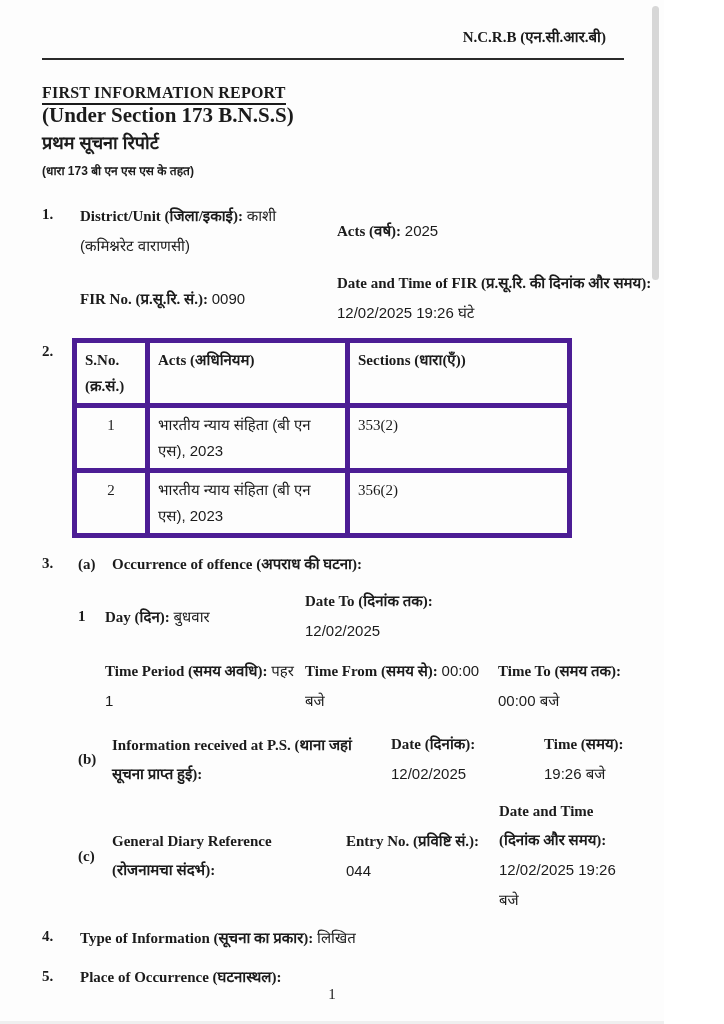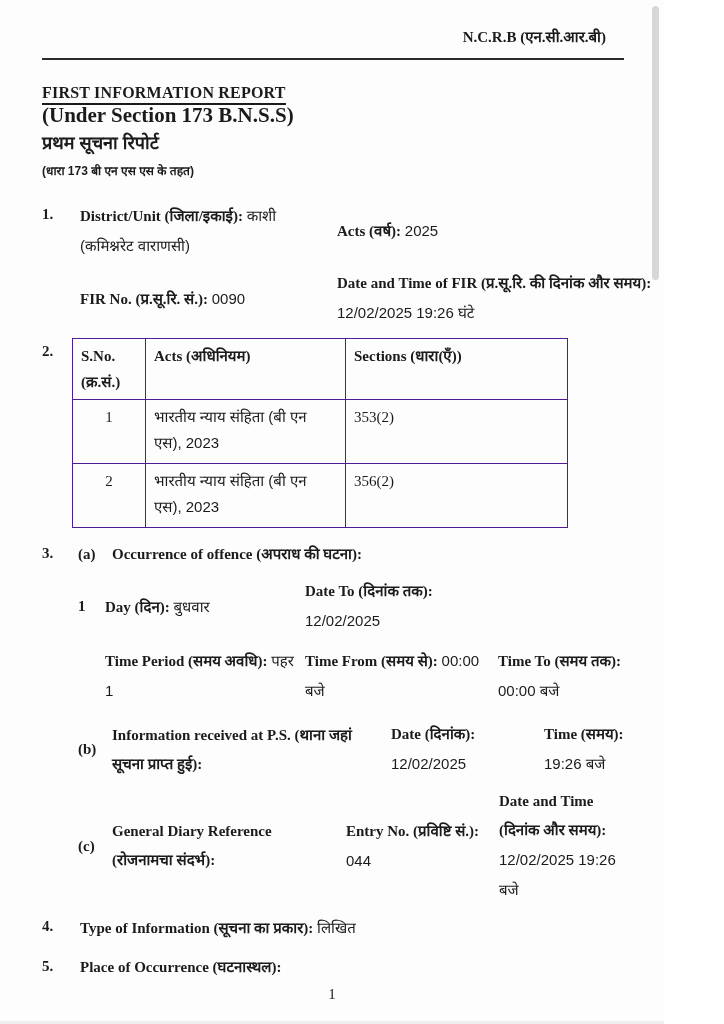--- a/index.html
+++ b/index.html
@@ -71,21 +71,21 @@
   .mt16 { margin-top:16px; }
 
   
   table.acts {
     border-collapse:collapse;
     table-layout:fixed;
     width:495px;
     margin-left:-8px;
   }
   table.acts th, table.acts td {
-    border:1px solid #4c1d95;
+    border:5px solid #4c1d95;
     padding:4px 8px;
     vertical-align:top;
     text-align:left;
     line-height:26px;
   }
   table.acts th { font-weight:bold; font-size:15px; }
   table.acts td.sno { text-align:center; font-family:"Liberation Serif","DejaVu Serif",serif; }
   table.acts td.act { font-family:"Liberation Sans","DejaVu Sans",sans-serif; }
   table.acts td.secs { font-family:"Liberation Serif","DejaVu Serif",serif; }
   table.acts tr.hdr th { height:54px; }

